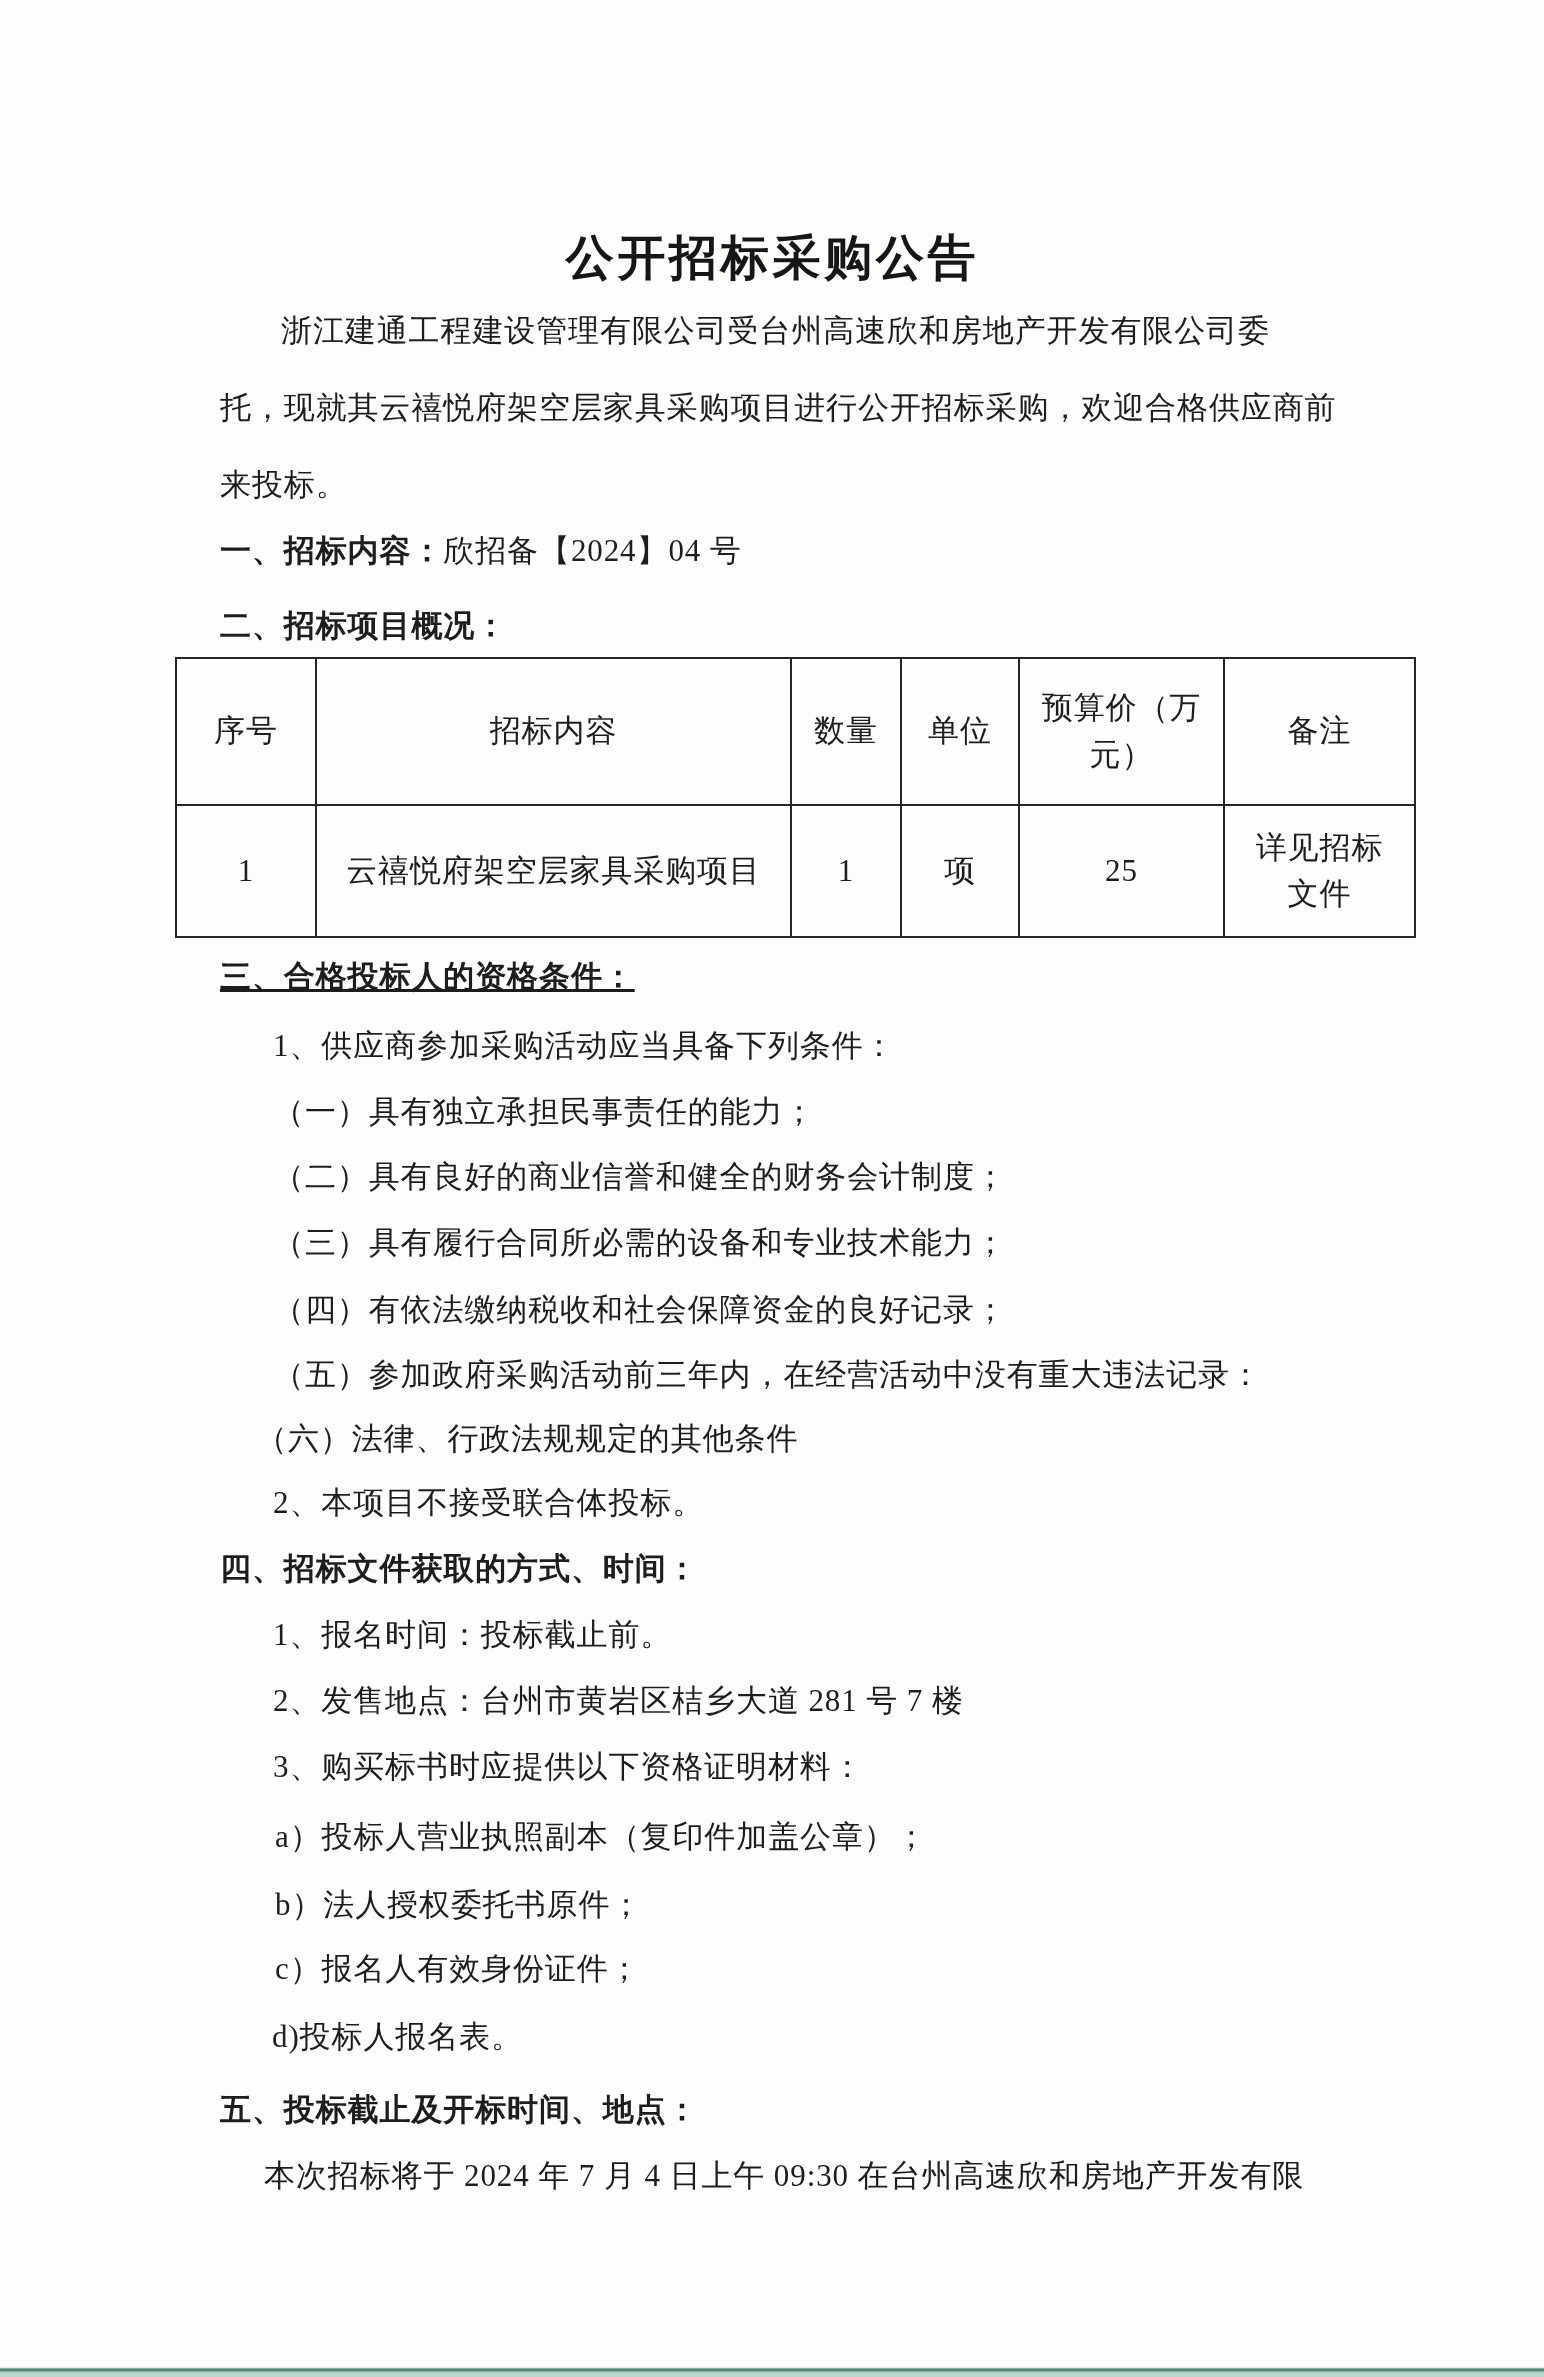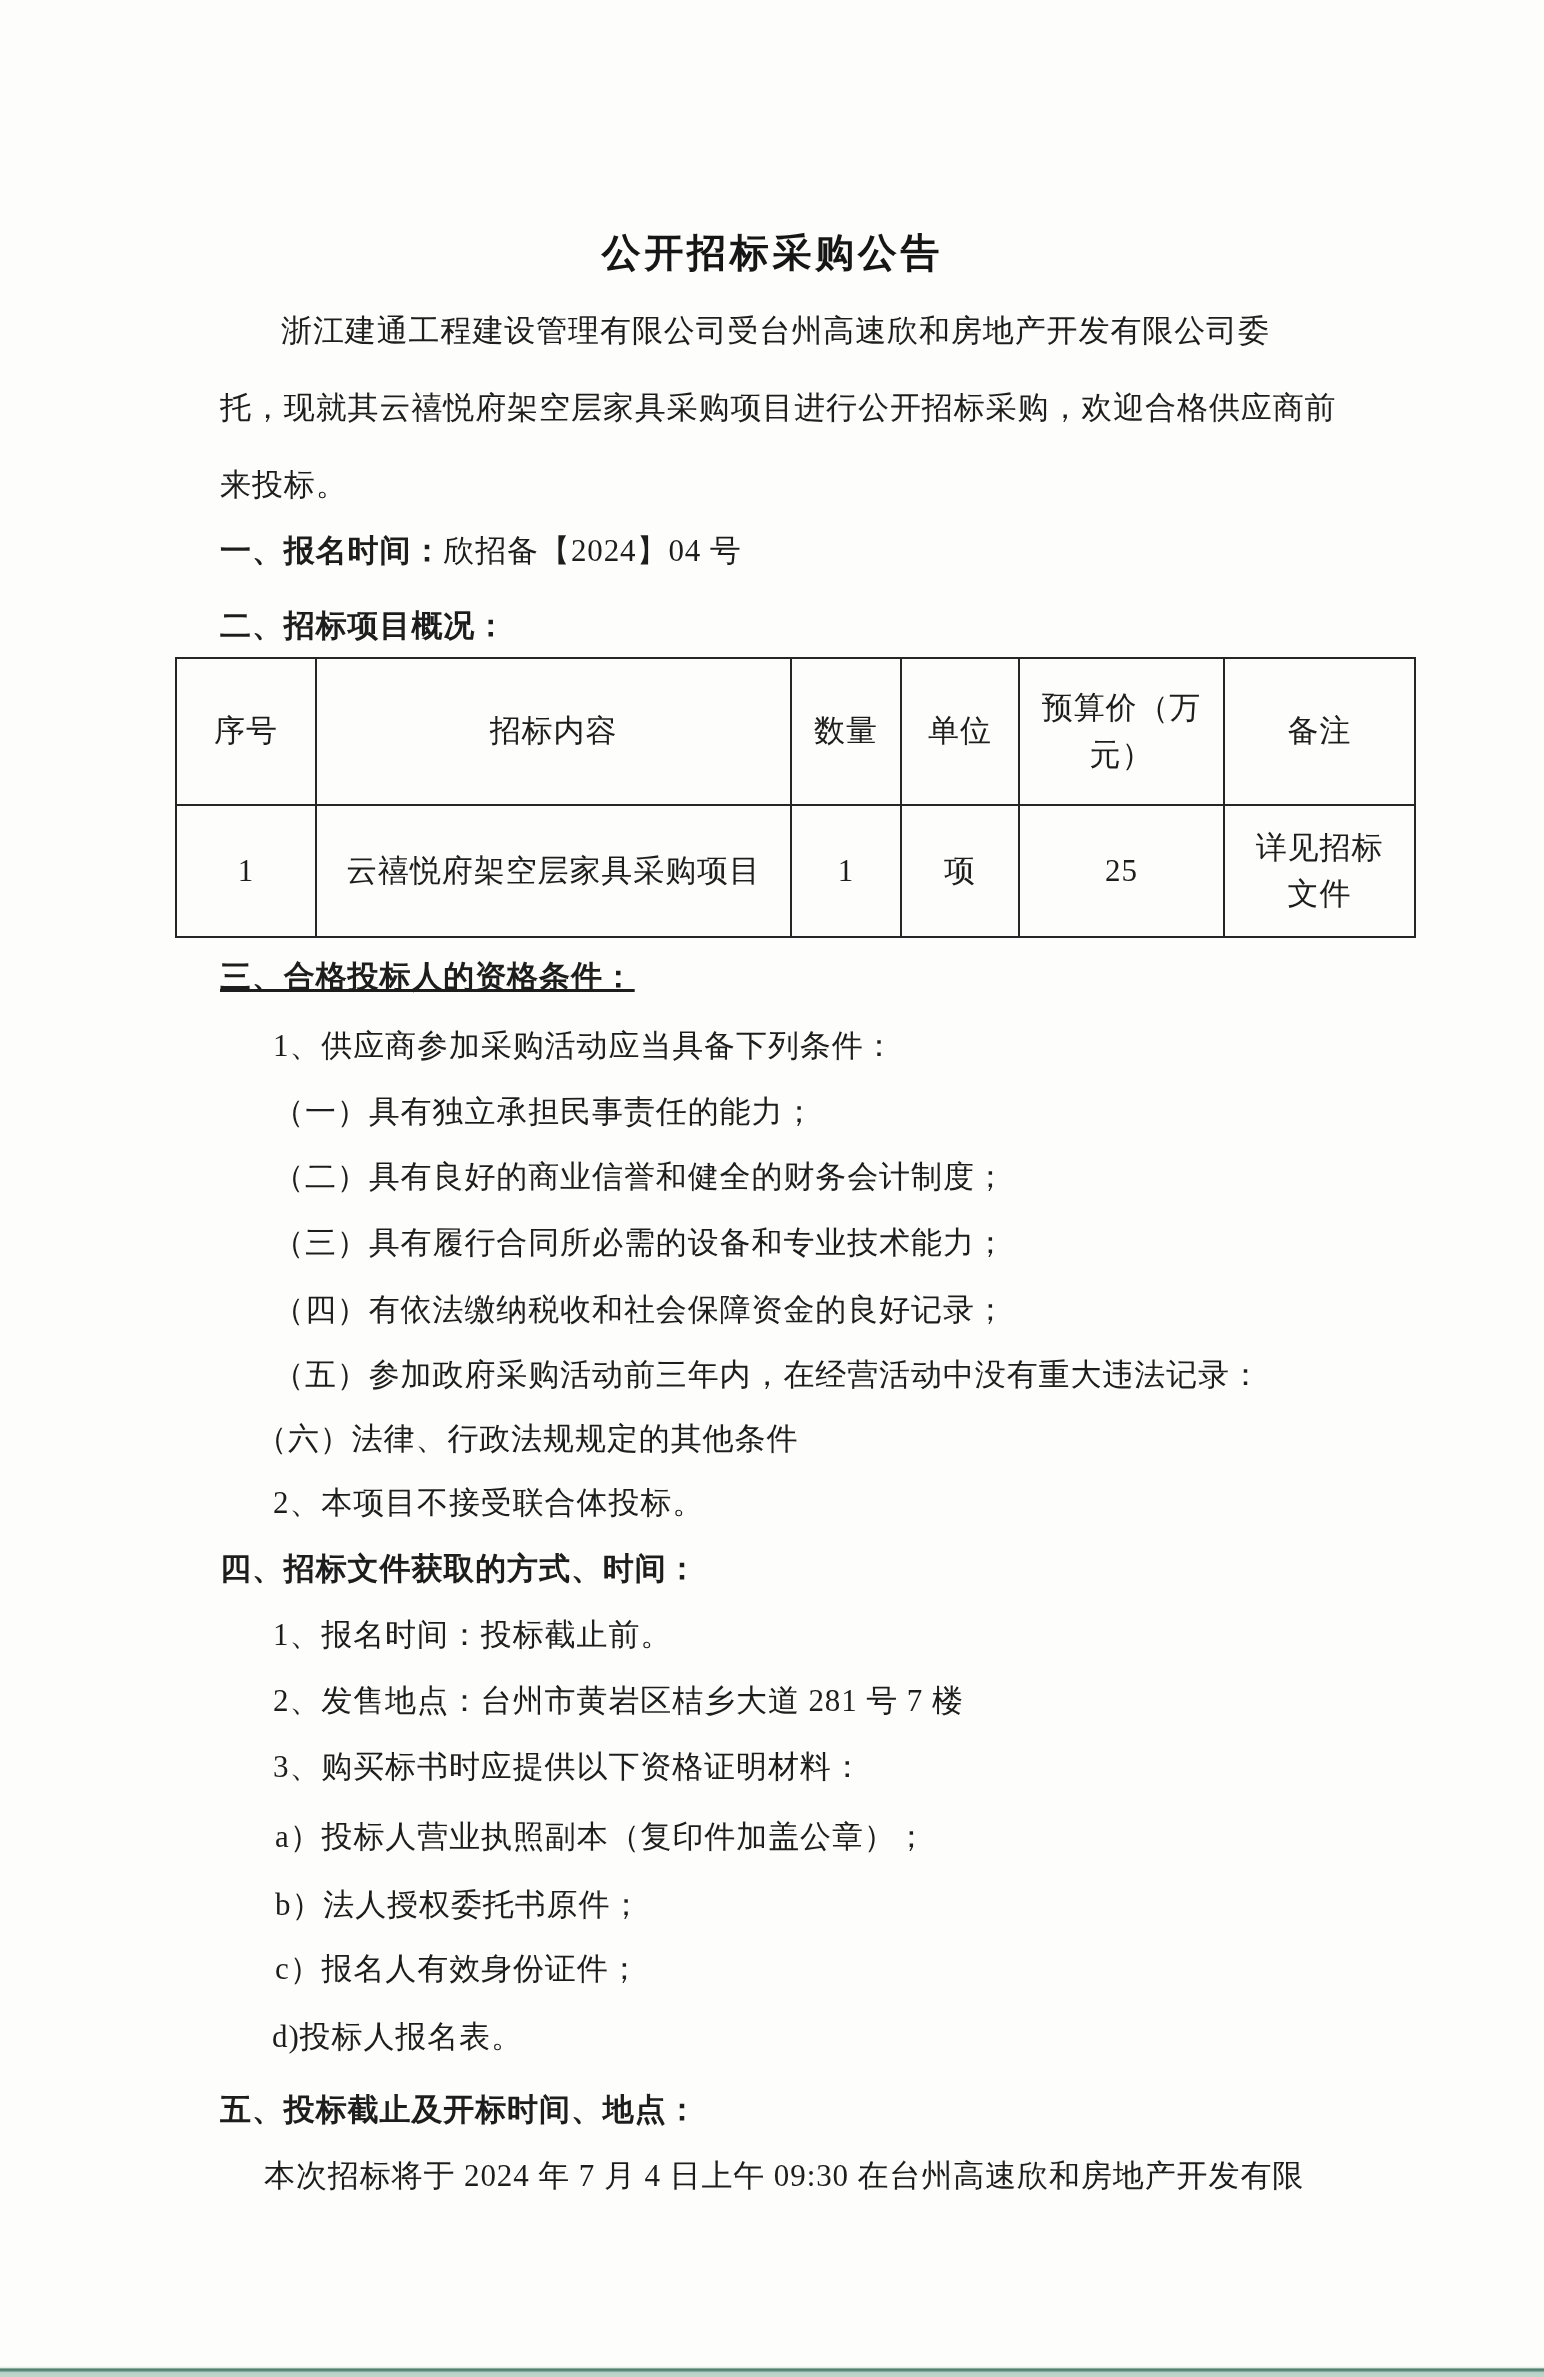--- a/index.html
+++ b/index.html
@@ -10,21 +10,21 @@
     color:#1d1d1d;
   }
   .page{position:absolute;inset:0;}
   .line{
     position:absolute;
     font-size:31px;line-height:1.25;letter-spacing:0.9px;
     white-space:nowrap;color:#1d1d1d;
   }
   .doc-title{
     position:absolute;top:226px;left:0;right:0;
-    text-align:center;font-size:39px;font-weight:700;
+    text-align:center;font-size:48px;font-weight:700;
     letter-spacing:3.7px;color:#161616;
   }
   .bold{font-weight:700;}
   .val{font-weight:400;}
   table.tender{
     position:absolute;top:657px;left:175px;width:1161px;
     border-collapse:collapse;table-layout:fixed;
     font-size:31px;letter-spacing:0.9px;color:#1d1d1d;padding-left:38px;
   }
   table.tender td{
@@ -50,21 +50,21 @@
 
 <div class="page">
 
   <div class="doc-title">公开招标采购公告</div>
 
   <div class="line" style="top:312px;left:281px;text-align:right;">浙江建通工程建设管理有限公司受台州高速欣和房地产开发有限公司委</div>
   <div class="line" style="top:389px;left:220px;">托，现就其云禧悦府架空层家具采购项目进行公开招标采购，欢迎合格供应商前</div>
   <div class="line" style="top:466px;left:220px;">来投标。</div>
 
   <div class="line" style="top:532px;left:220px;">
-    <span class="bold">一、报名时间：</span><span class="val">欣招备【2024】04 号</span>
+    <span class="bold">一、招标内容：</span><span class="val">欣招备【2024】04 号</span>
   </div>
 
   <div class="line bold" style="top:607px;left:220px;">二、招标项目概况：</div>
 
   <table class="tender">
     <tbody>
         <tr class="hdr">
       <td class="c-seq">序号</td>
       <td class="c-content">招标内容</td>
       <td class="c-qty">数量</td>

